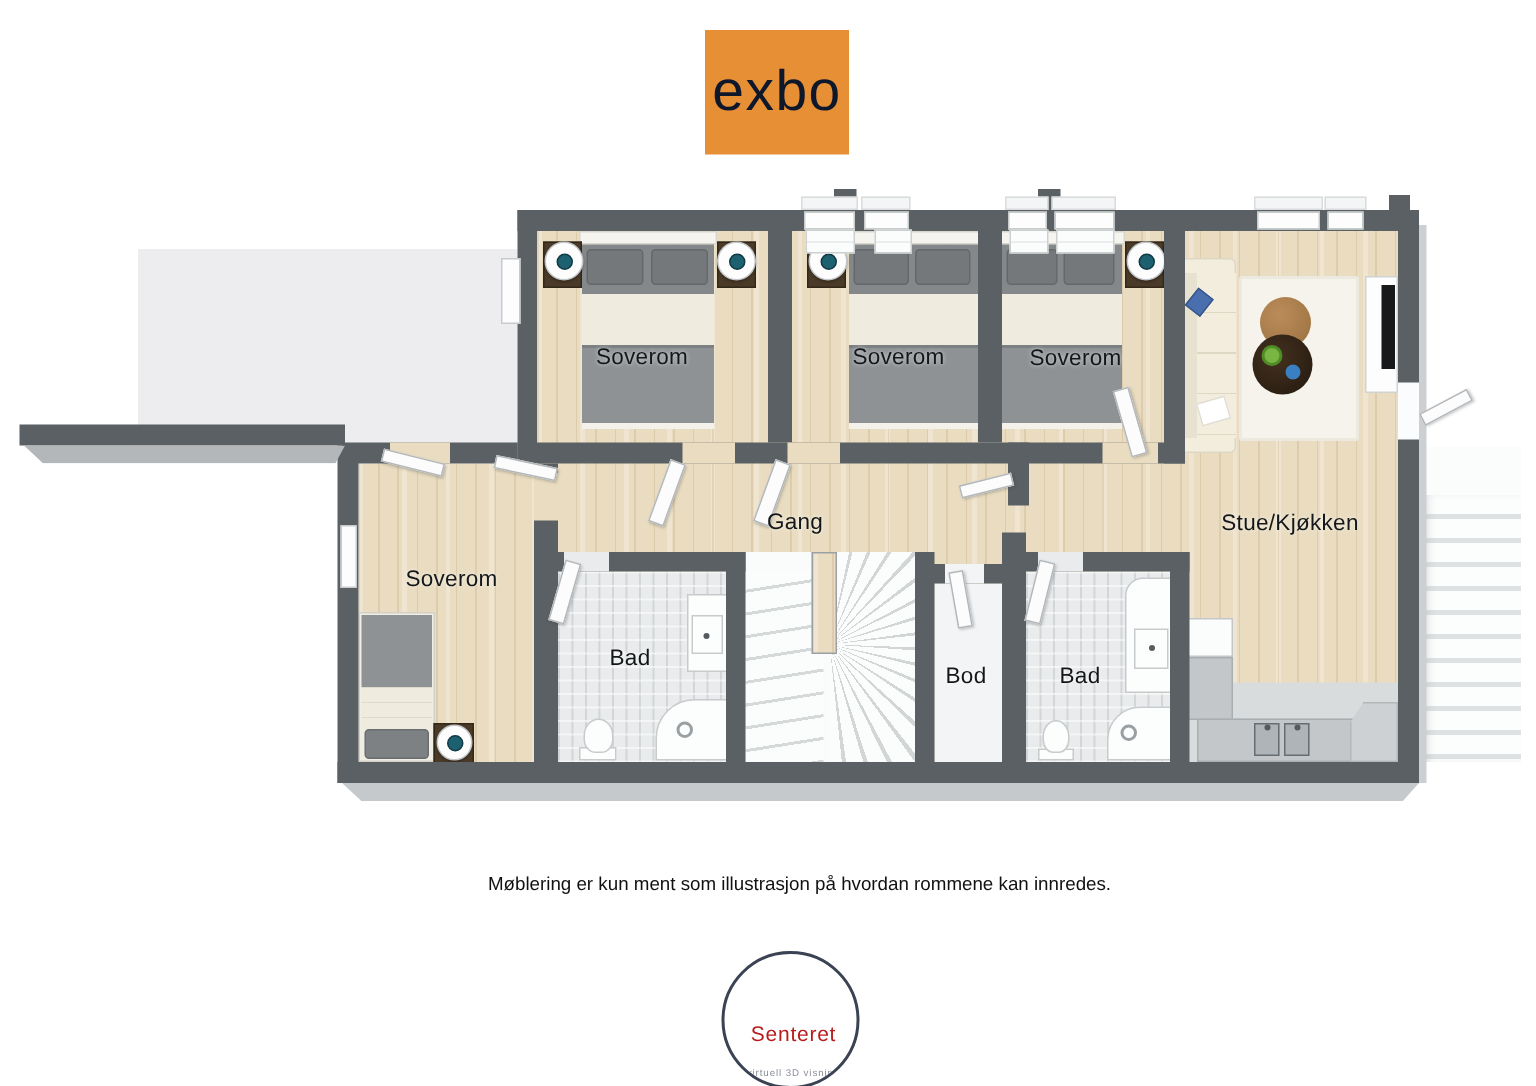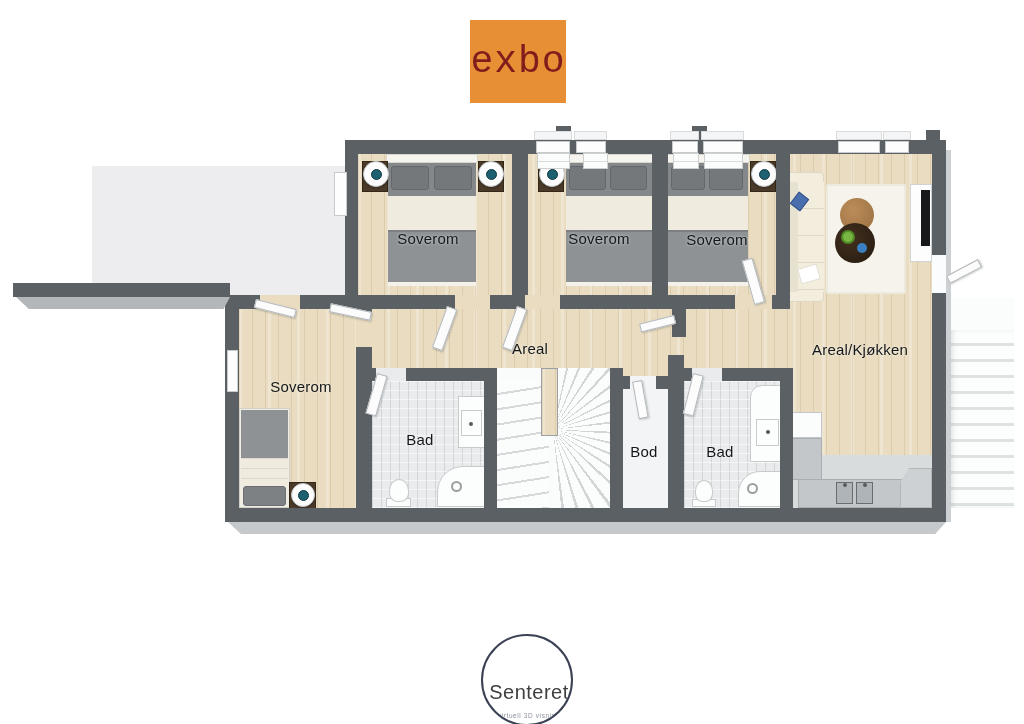--- a/index.html
+++ b/index.html
@@ -31,21 +31,21 @@
   .fixt{position:absolute;background:#fcfdfd;border:1px solid #c7cbcc;box-sizing:border-box}
   .ring{position:absolute;border:2px solid #9aa0a2;border-radius:50%;box-sizing:border-box}
   .dot{position:absolute;background:#555a5d;border-radius:50%}
 </style>
 </head>
 <body>
 
 <div class="stage">
 
   <div class="abs" style="left:470px;top:20px;width:96px;height:83px;background:#e78f35;display:flex;align-items:center;justify-content:center">
-    <span style="font-family:Liberation Mono, monospace;font-size:38px;color:#7f1d1d;letter-spacing:1px">exbo</span>
+    <span style="font-family:Liberation Sans, sans-serif;font-size:38px;color:#0f172a;letter-spacing:1px">exbo</span>
   </div>
 
   <div class="abs" style="left:92px;top:166px;width:253px;height:131px;background:#ededef"></div>
 
   <div class="abs" style="left:948px;top:298px;width:66px;height:210px">
     <div class="abs" style="left:0;top:0;width:66px;height:32px;background:#fbfcfc;border-left:2px solid #e3e5e6"></div>
     <div class="abs" style="left:0;top:32px;width:66px;height:178px;
                 background:repeating-linear-gradient(180deg,#fcfdfd 0 13px,#dfe2e3 13px 16px);
                 box-shadow:inset 6px 0 8px -5px rgba(120,126,130,.55)"></div>
   </div>
@@ -208,32 +208,33 @@
   <div class="win" style="left:227px;top:350px;width:11px;height:42px"></div>
   <div class="chest" style="left:537px;top:153px;width:33px;height:16px"></div>
   <div class="chest" style="left:583px;top:153px;width:25px;height:16px"></div>
   <div class="chest" style="left:673px;top:153px;width:26px;height:16px"></div>
   <div class="chest" style="left:704px;top:153px;width:39px;height:16px"></div>
 
   <div class="label" style="left:428px;top:238px">Soverom</div>
   <div class="label" style="left:599px;top:238px">Soverom</div>
   <div class="label" style="left:717px;top:239px">Soverom</div>
   <div class="label" style="left:301px;top:386px">Soverom</div>
-  <div class="label" style="left:530px;top:348px">Areal</div>
-  <div class="label" style="left:860px;top:349px">Areal/Kjøkken</div>
+  <div class="label" style="left:530px;top:348px">Gang</div>
+  <div class="label" style="left:860px;top:349px">Stue/Kjøkken</div>
   <div class="label" style="left:420px;top:439px">Bad</div>
   <div class="label" style="left:644px;top:451px">Bod</div>
   <div class="label" style="left:720px;top:451px">Bad</div>
 
   <div class="abs" style="left:283px;top:581px;width:500px;text-align:center;font-size:12.5px;line-height:16px;color:#111">
+    <div>Møblering er kun ment som illustrasjon på hvordan rommene kan innredes.</div>
   </div>
 
   <div class="abs" style="left:481px;top:634px;width:92px;height:92px;border-radius:50%;background:#fff;
               border:2px solid #3a4253;box-shadow:inset 0 0 0 3px #fff;overflow:hidden">
     <div class="abs" style="left:0;top:45px;width:92px;text-align:center">
-      <span style="font-size:20px;color:#404040;letter-spacing:.5px">Senteret</span>
+      <span style="font-size:14px;color:#b91c1c;letter-spacing:.5px">Senteret</span>
     </div>
     <div class="abs" style="left:0;top:68px;width:92px;text-align:center">
       <span style="font-size:6.5px;color:#8a8f99;letter-spacing:.6px">virtuell 3D visning</span>
     </div>
   </div>
 
 </div>
 
 </body></html>

